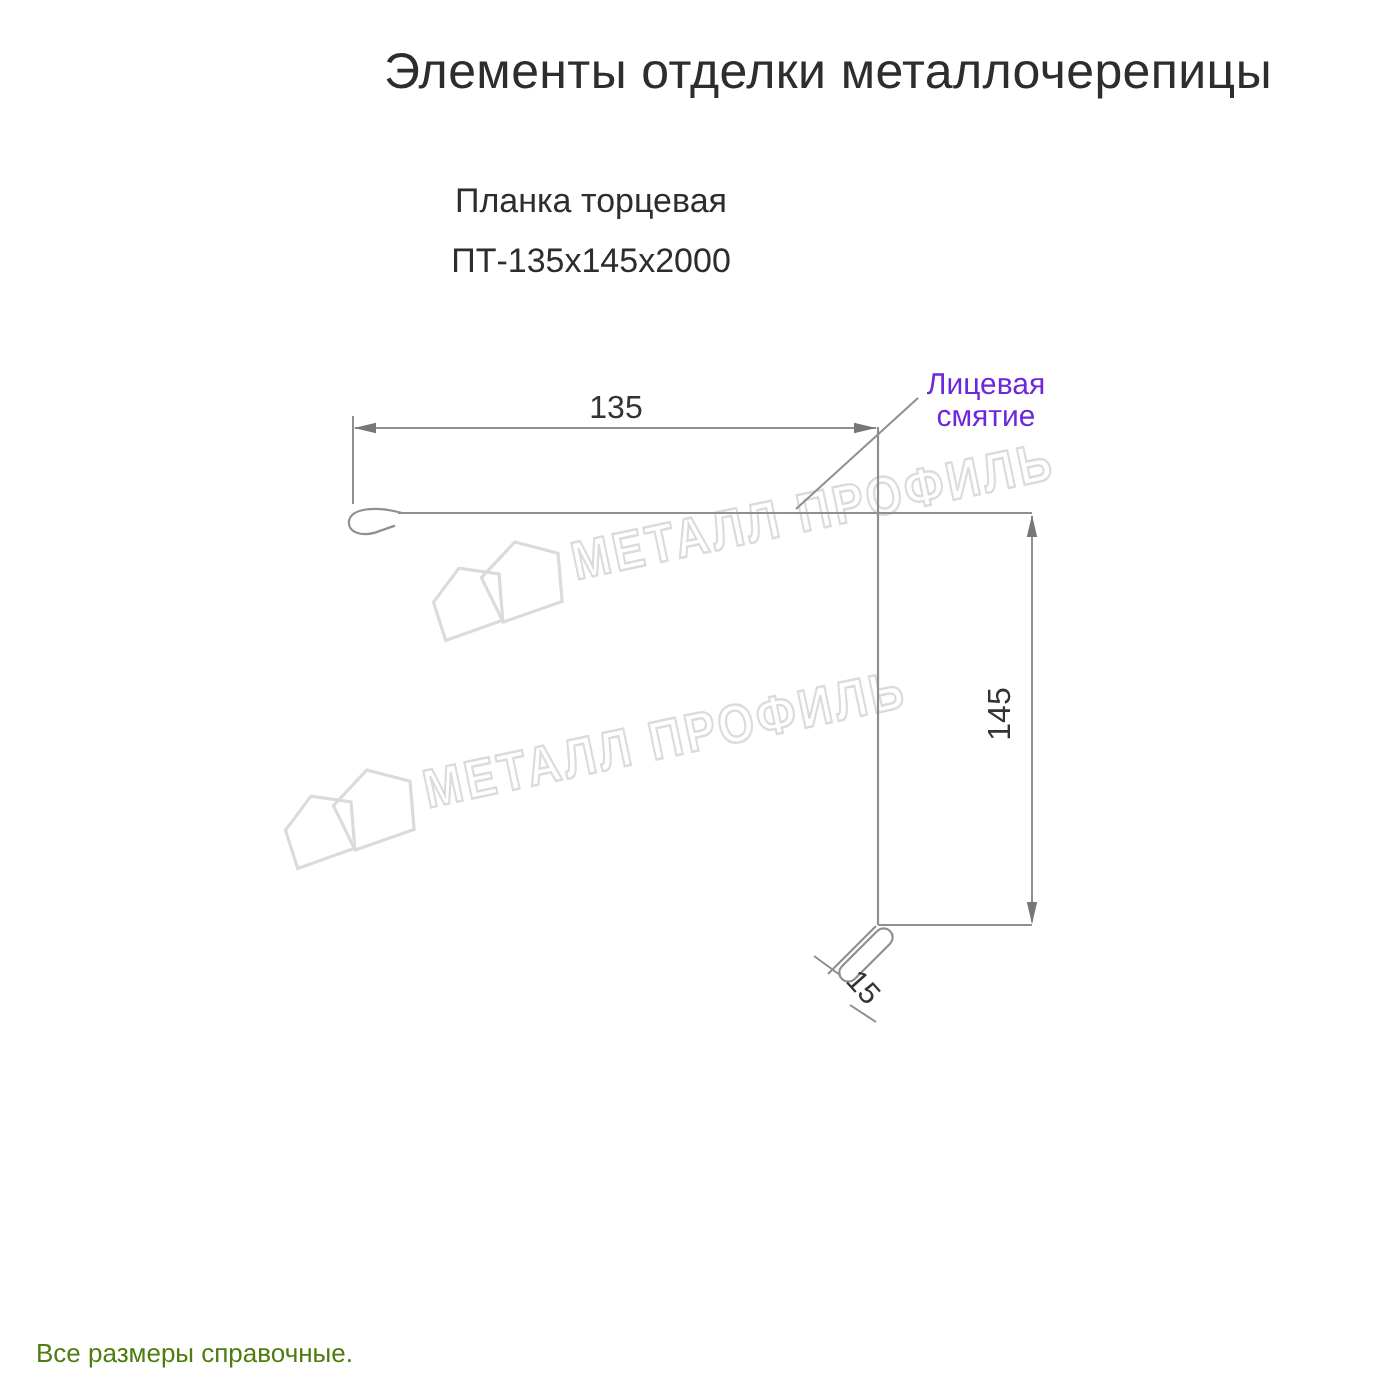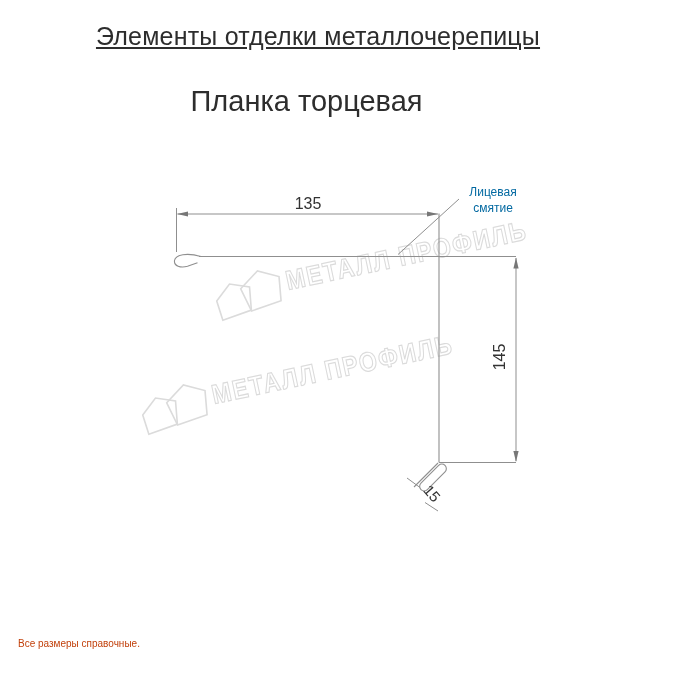--- a/index.html
+++ b/index.html
@@ -2,44 +2,45 @@
 <html><head>
 <meta charset="utf-8">
 <style>
   html,body{margin:0;padding:0;}
   body{
     width:700px;height:700px;background:#ffffff;position:relative;overflow:hidden;
     font-family:"Liberation Sans","DejaVu Sans",sans-serif;
   }
   .abs{position:absolute;}
   .page-title{
-    left:0;top:22px;width:636px;text-align:center;
-    font-size:25px;color:#2d2d2d;letter-spacing:.2px;text-decoration:underline;
+    left:0;top:22px;width:636px;text-align:right;
+    font-size:25px;color:#2d2d2d;letter-spacing:.2px;
   }
   .product-name{
     left:0;top:86px;width:591px;text-align:center;
-    font-size:29px;color:#2d2d2d;line-height:30px;padding-left:11px;
+    font-size:17px;color:#2d2d2d;line-height:30px;
   }
   .face-label{
     left:452px;top:185px;width:82px;text-align:center;
-    font-size:12px;line-height:15.5px;color:#0369a1;
+    font-size:15px;line-height:15.5px;color:#6d28d9;
   }
   .diagram-svg{left:0;top:0;}
   .footer-notes{
-    left:18px;top:634px;width:660px;
-    font-size:10px;line-height:19px;color:#c2410c;
+    left:18px;top:667px;width:660px;
+    font-size:13px;line-height:19px;color:#4d7c0f;
   }
 </style>
 </head>
 <body>
 
 <div class="abs page-title">Элементы отделки металлочерепицы</div>
 
 <div class="abs product-name">
   <div>Планка торцевая</div>
+  <div>ПТ-135х145х2000</div>
 </div>
 
 <svg class="abs diagram-svg" width="700" height="700" viewBox="0 0 700 700" xmlns="http://www.w3.org/2000/svg">
 
   <g transform="translate(212,298)">
     <g transform="rotate(-12)" stroke="#dbdbdb" stroke-width="1.6" fill="none">
       <path d="M 4,4 L 20,-10 L 39,-3 L 36,20 L 6,24 Z"></path>
       <path d="M 30,-3 L 50,-17 L 70,-7 L 67,17 L 36,21 Z"></path>
     </g>
     <text transform="rotate(-12)" x="76" y="8" font-size="27" font-weight="bold" letter-spacing="2" fill="none" stroke="#dbdbdb" stroke-width="1.2" textLength="246" lengthAdjust="spacingAndGlyphs">МЕТАЛЛ ПРОФИЛЬ</text>

